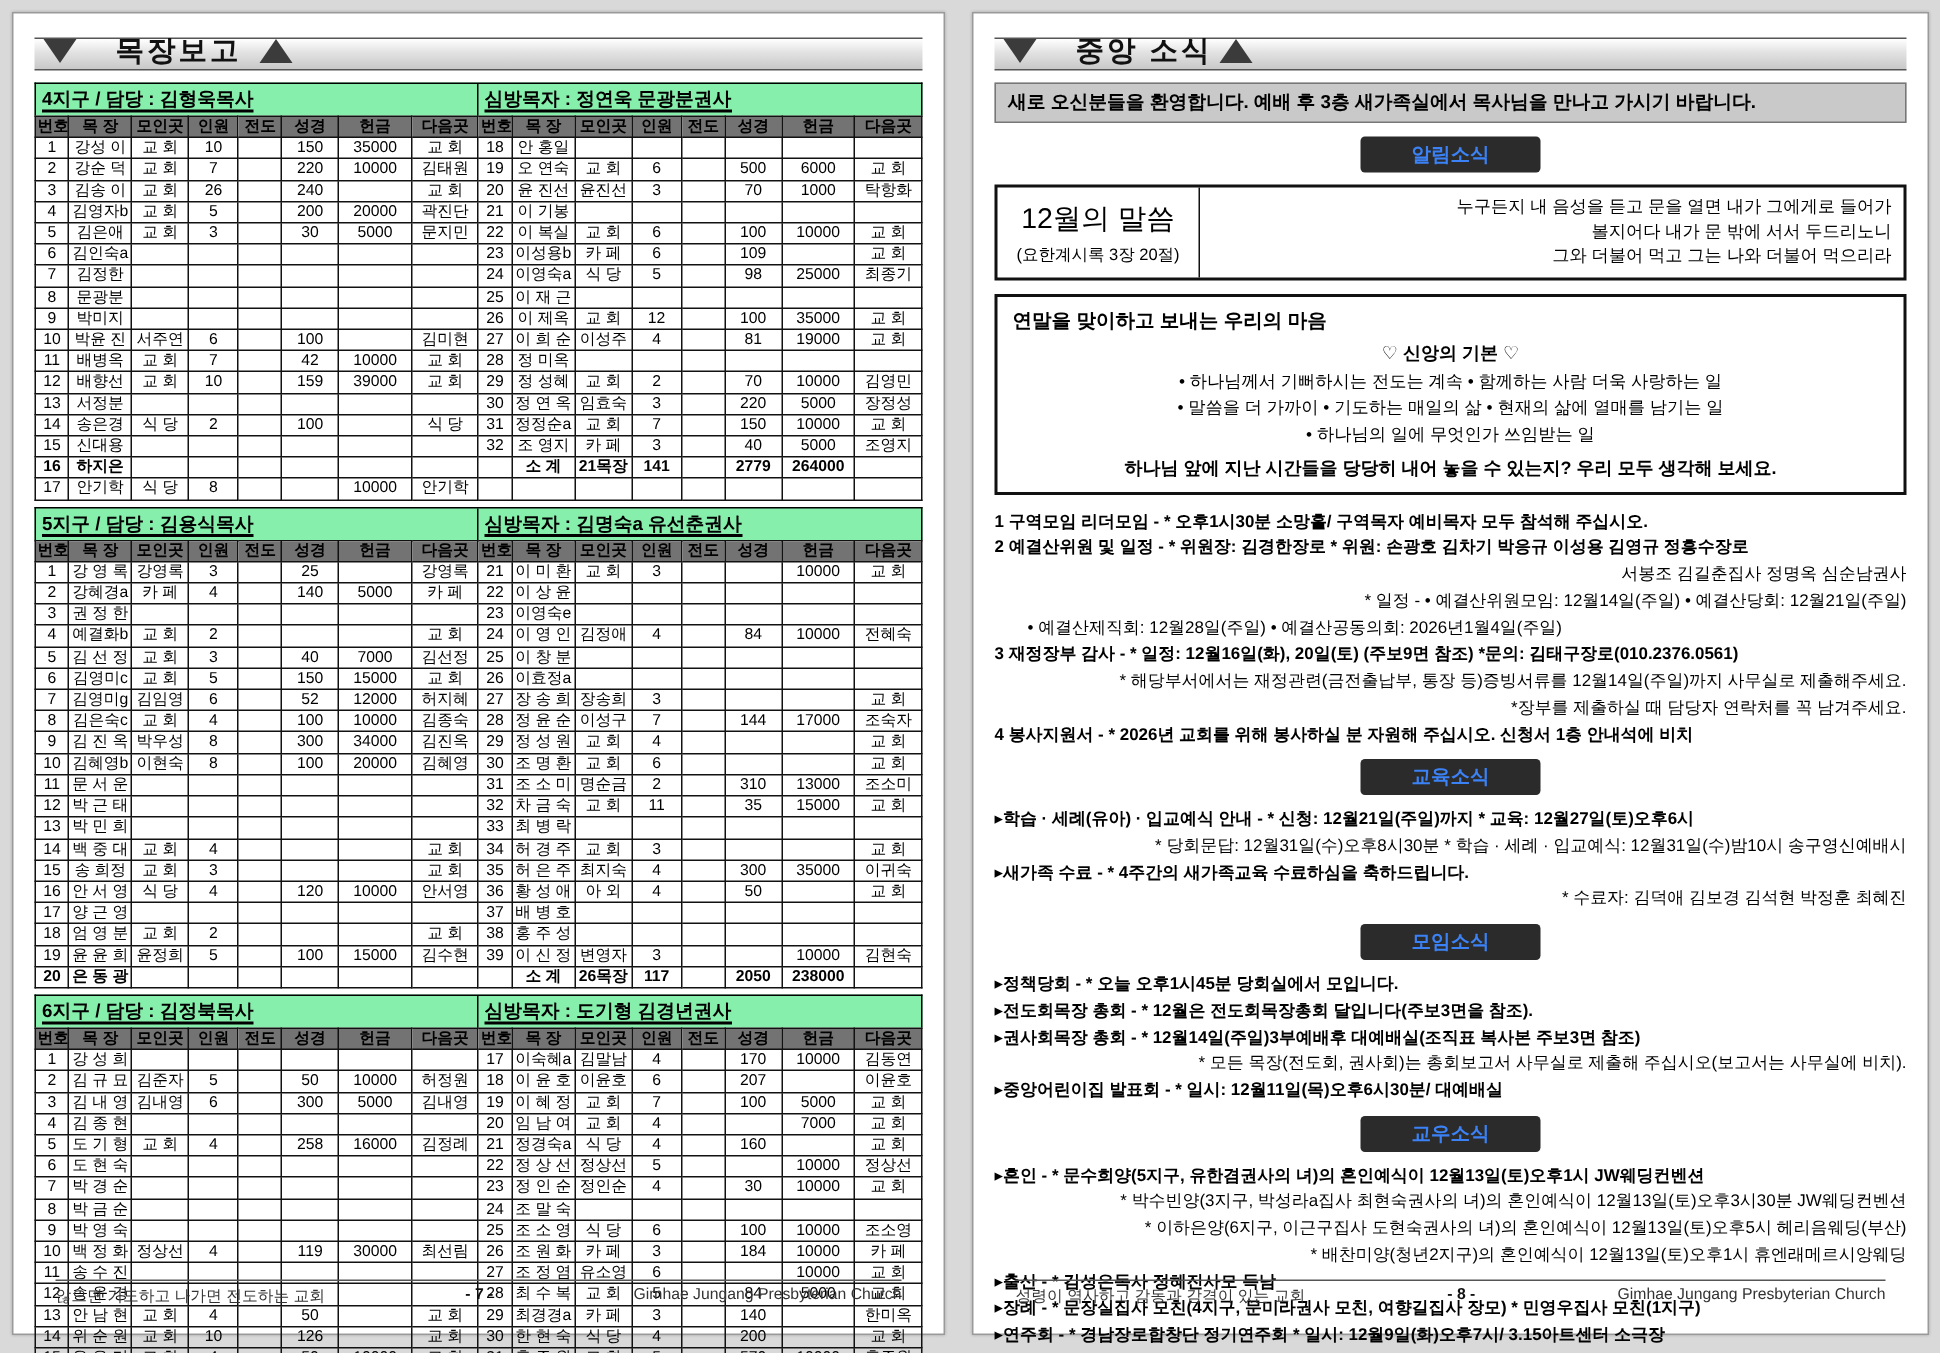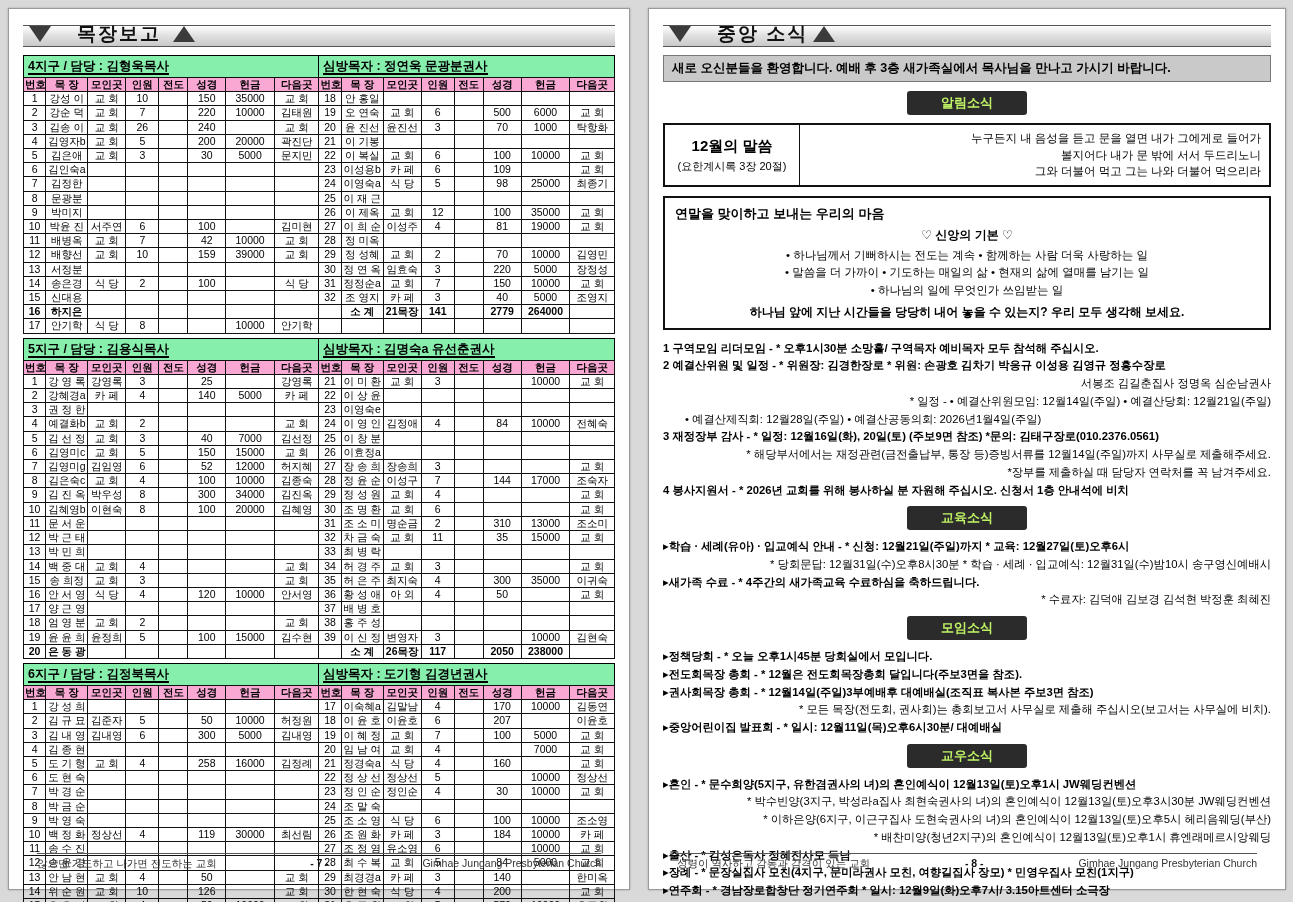--- a/index.html
+++ b/index.html
@@ -22,41 +22,41 @@
 
   
   .dist-head{display:flex;border:1px solid #000;border-bottom:none;background:#86efac;}
   .dist-head .h1,.dist-head .h2{font-size:12.5px;font-weight:bold;padding:2px 4px;white-space:nowrap;}
   .dist-head .h1{width:50%;box-sizing:border-box;border-right:1px solid #000;}
   .dist-head .h2{width:50%;box-sizing:border-box;}
   .dist-head .u{ text-decoration:none;border-bottom:2px solid #000;padding-bottom:0px;}
 
   table.jj{border-collapse:collapse;width:100%;table-layout:fixed;font-size:10.5px;}
   table.jj th,table.jj td{border:1px solid #111;padding:0 1px;height:13.2px;line-height:13.2px;text-align:center;overflow:hidden;white-space:nowrap;}
-  table.jj th{font-weight:bold;font-size:10.5px;background:#f9a8d4;margin-top:36px;}
+  table.jj th{font-weight:bold;font-size:10.5px;background:#737373;margin-top:36px;}
   table.jj tr.sum td{font-weight:bold;}
   .gap{height:4px;}
 
   
   col.c0{width:20px}col.c1{width:38px}col.c2{width:34px}col.c3{width:30px}col.c4{width:26px}
   col.c5{width:34px}col.c6{width:44px}col.c7{width:40px}
   col.c8{width:20px}col.c9{width:38px}col.c10{width:34px}col.c11{width:30px}col.c12{width:26px}
   col.c13{width:34px}col.c14{width:44px}col.c15{width:40px}
 
   .footer{position:absolute;left:14px;right:14px;bottom:8px;border-top:1px solid #555;padding-top:3px;
       display:flex;justify-content:space-between;font-size:10.5px;color:#333;}
   .footer .mid{font-weight:bold;color:#111;}
   .footer .right{font-family:"Liberation Sans",sans-serif;}
 
   
   .sub-note{font-size:12.5px;font-weight:bold;background:#c9c9c9;border:1px solid #777;padding:4px 8px;margin-bottom:9px;}
-  .pill{display:block;margin:0 auto 8px auto;width:120px;text-align:center;font-size:13px;font-weight:bold;color:#bef264;background:#2b2b2b;border-radius:3px;padding:3px 0;}
+  .pill{display:block;margin:0 auto 8px auto;width:120px;text-align:center;font-size:13px;font-weight:bold;color:#3b82f6;background:#2b2b2b;border-radius:3px;padding:3px 0;}
   .wordbox{display:flex;border:2px solid #111;margin-bottom:9px;}
   .wordbox .lft{width:130px;border-right:1px solid #111;display:flex;flex-direction:column;justify-content:center;align-items:center;padding:6px 2px;}
-  .wordbox .lft .t1{font-size:15px;font-weight:bold;}
+  .wordbox .lft .t1{font-size:19px;font-weight:normal;}
   .wordbox .lft .t2{font-size:11px;margin-top:3px;}
   .wordbox .rgt{flex:1;padding:5px 8px;font-size:11.5px;line-height:1.45;text-align:right;}
 
   .heartbox{border:2px solid #111;padding:7px 10px;margin-bottom:10px;}
   .heartbox .hb-t{font-size:13px;font-weight:bold;margin-bottom:4px;}
   .heartbox .hb-c{font-size:12px;font-weight:bold;text-align:center;margin:3px 0;}
   .heartbox ul{margin:2px 0 4px 0;padding:0;list-style:none;text-align:center;}
   .heartbox li{font-size:11.5px;line-height:1.5;}
   .heartbox .hb-f{font-size:12px;font-weight:bold;text-align:center;margin-top:5px;}
 

